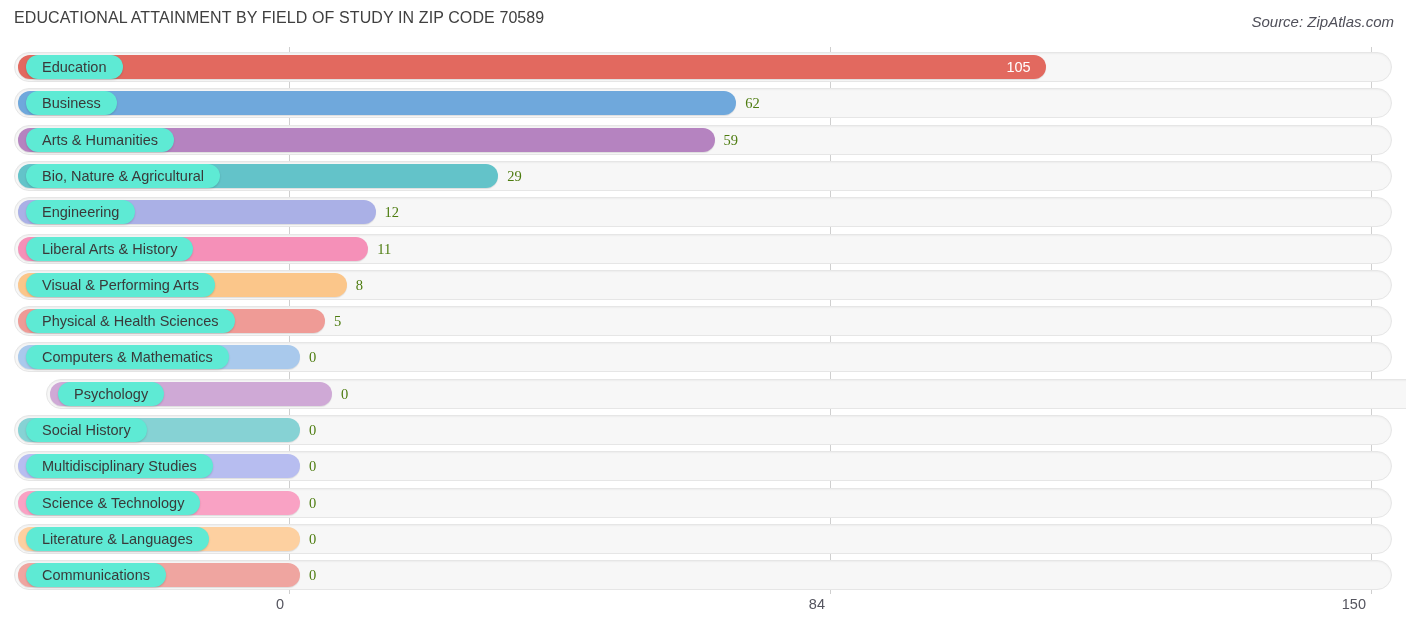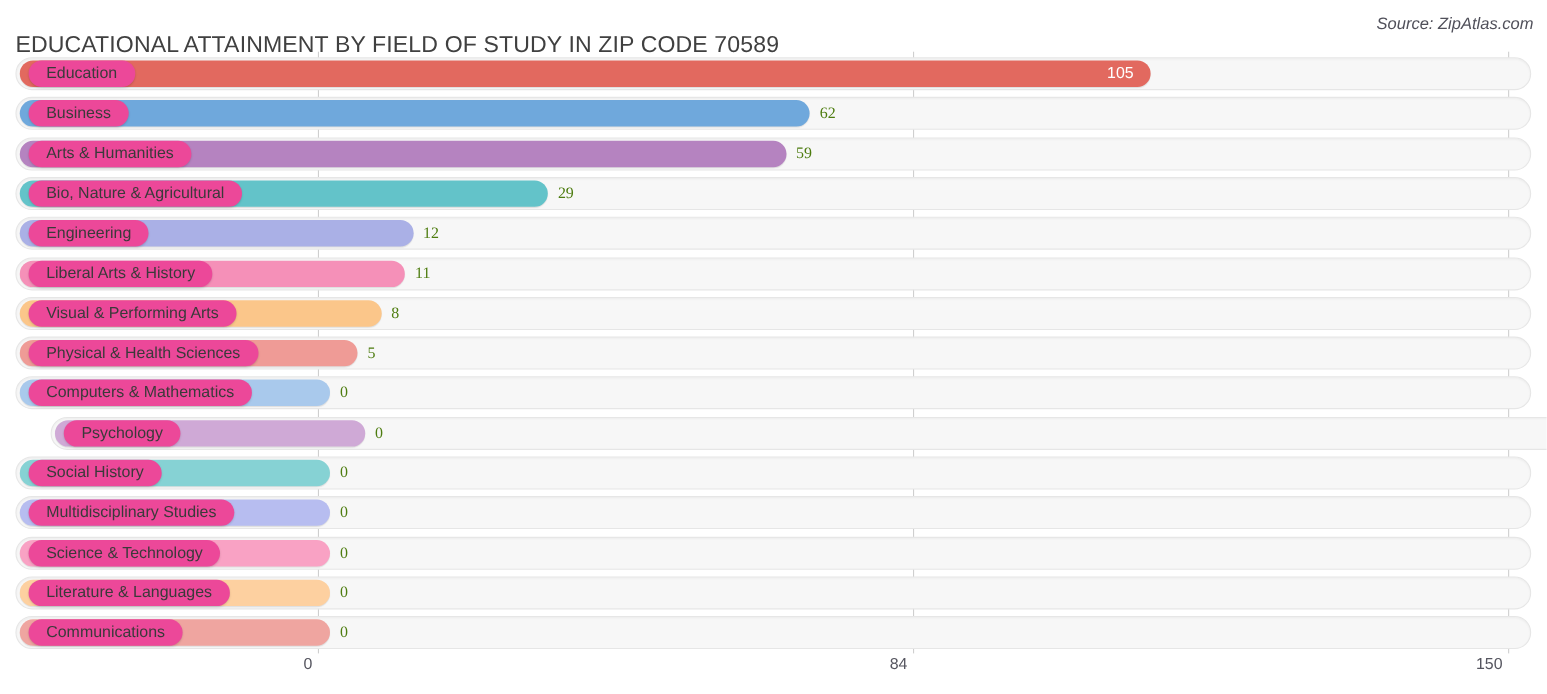--- a/index.html
+++ b/index.html
@@ -20,25 +20,24 @@
   #header {
     position: absolute;
     left: 0; top: 0;
     width: 1406px;
     height: 45px;
   }
   #page-title {
     position: absolute;
     left: 14px;
     top: 9px;
-    font-size: 21px;
+    font-size: 16px;
     letter-spacing: 0.1px;
     color: #404040;
     white-space: nowrap;
-    margin-top: 20px;
   }
   #source-label {
     position: absolute;
     right: 12px;
     top: 13px;
     font-size: 15px;
     font-style: italic;
     color: #50505a;
     white-space: nowrap;
   }
@@ -97,21 +96,21 @@
   }
 
   
   .label-pill {
     position: absolute;
     left: 26px;
     top: 3px;
     height: 24px;
     line-height: 24px;
     padding: 0 16px 0 16px;
-    background: #ec4899;
+    background: #5eead4;
     border-radius: 12px;
     font-size: 14.5px;
     color: #3a3a3a;
     white-space: nowrap;
     box-shadow: 0 1px 2px rgba(0,0,0,0.16);
   }
 
   
   .value {
     position: absolute;

